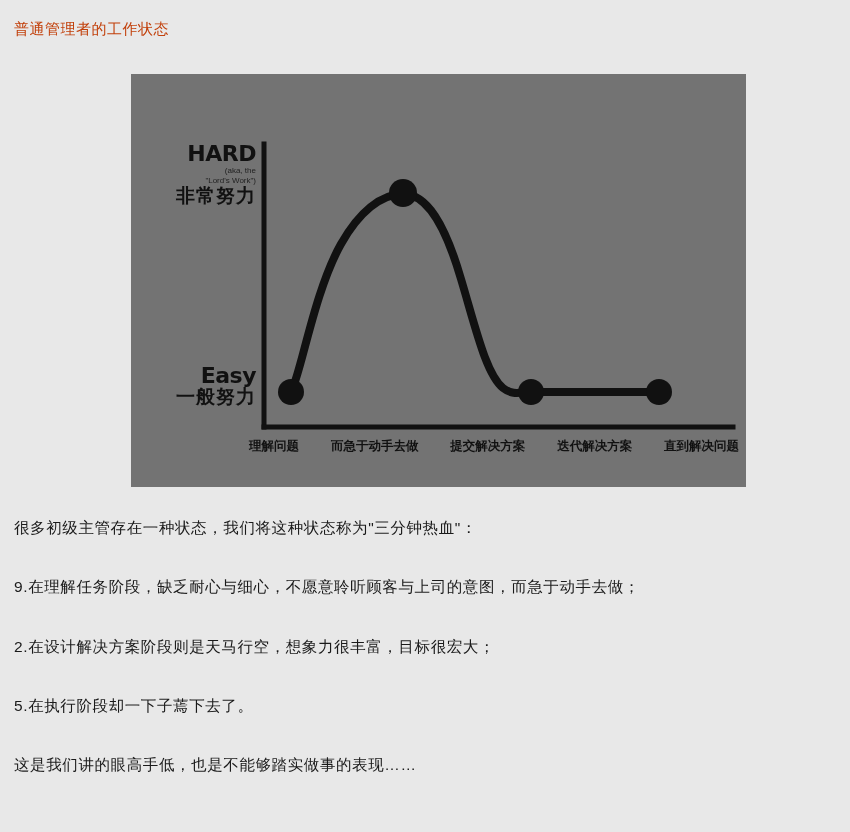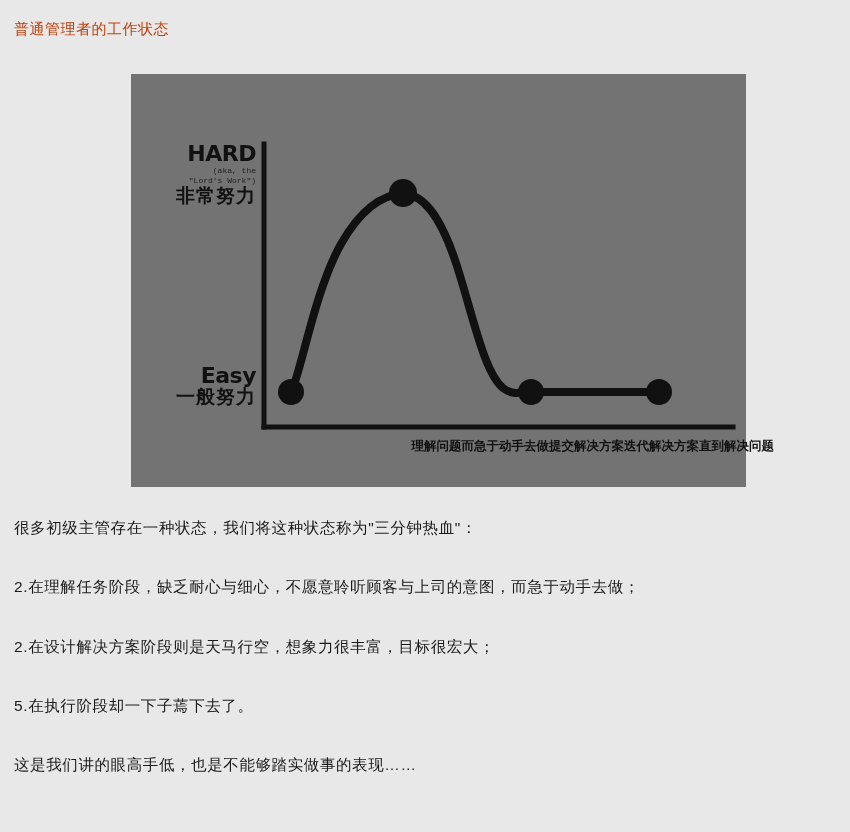--- a/index.html
+++ b/index.html
@@ -55,42 +55,41 @@
     width: 105px;
   }
   .axis-en {
     font-family: "DejaVu Sans", sans-serif;
     font-weight: bold;
     font-size: 22px;
     letter-spacing: -0.5px;
     color: #111;
   }
   .axis-sub {
-    font-family: Liberation Mono, monospace;
+    font-family: Liberation Sans, sans-serif;
     font-size: 8px;
     line-height: 1.25;
     color: #222;
     margin-top: 1px;
   }
   .axis-cn {
     font-family: "Liberation Sans", sans-serif;
     font-weight: bold;
     font-size: 19px;
     color: #111;
     letter-spacing: 1px;
   }
   #x-tick-labels {
     position: absolute;
     left: 118px;
     top: 364px;
     width: 490px;
     display: flex;
-    justify-content: flex-end;
+    justify-content: space-between;
     align-items: flex-start;
-    margin-left: 35px;
   }
   .x-tick {
     font-family: "Liberation Sans", sans-serif;
     font-weight: bold;
     font-size: 12.5px;
     color: #111;
     white-space: nowrap;
   }
   #body-text {
     position: absolute;
@@ -148,17 +147,17 @@
     <div class="x-tick">而急于动手去做</div>
     <div class="x-tick">提交解决方案</div>
     <div class="x-tick">迭代解决方案</div>
     <div class="x-tick">直到解决问题</div>
   </div>
 
 </div>
 
 <div id="body-text">
   <p>很多初级主管存在一种状态，我们将这种状态称为"三分钟热血"：</p>
-  <p>2.在理解任务阶段，缺乏耐心与细心，不愿意聆听顾客与上司的意图，而急于动手去做；</p>
+  <p>9.在理解任务阶段，缺乏耐心与细心，不愿意聆听顾客与上司的意图，而急于动手去做；</p>
   <p>2.在设计解决方案阶段则是天马行空，想象力很丰富，目标很宏大；</p>
   <p>5.在执行阶段却一下子蔫下去了。</p>
   <p>这是我们讲的眼高手低，也是不能够踏实做事的表现……</p>
 </div>
 
 </body></html>

